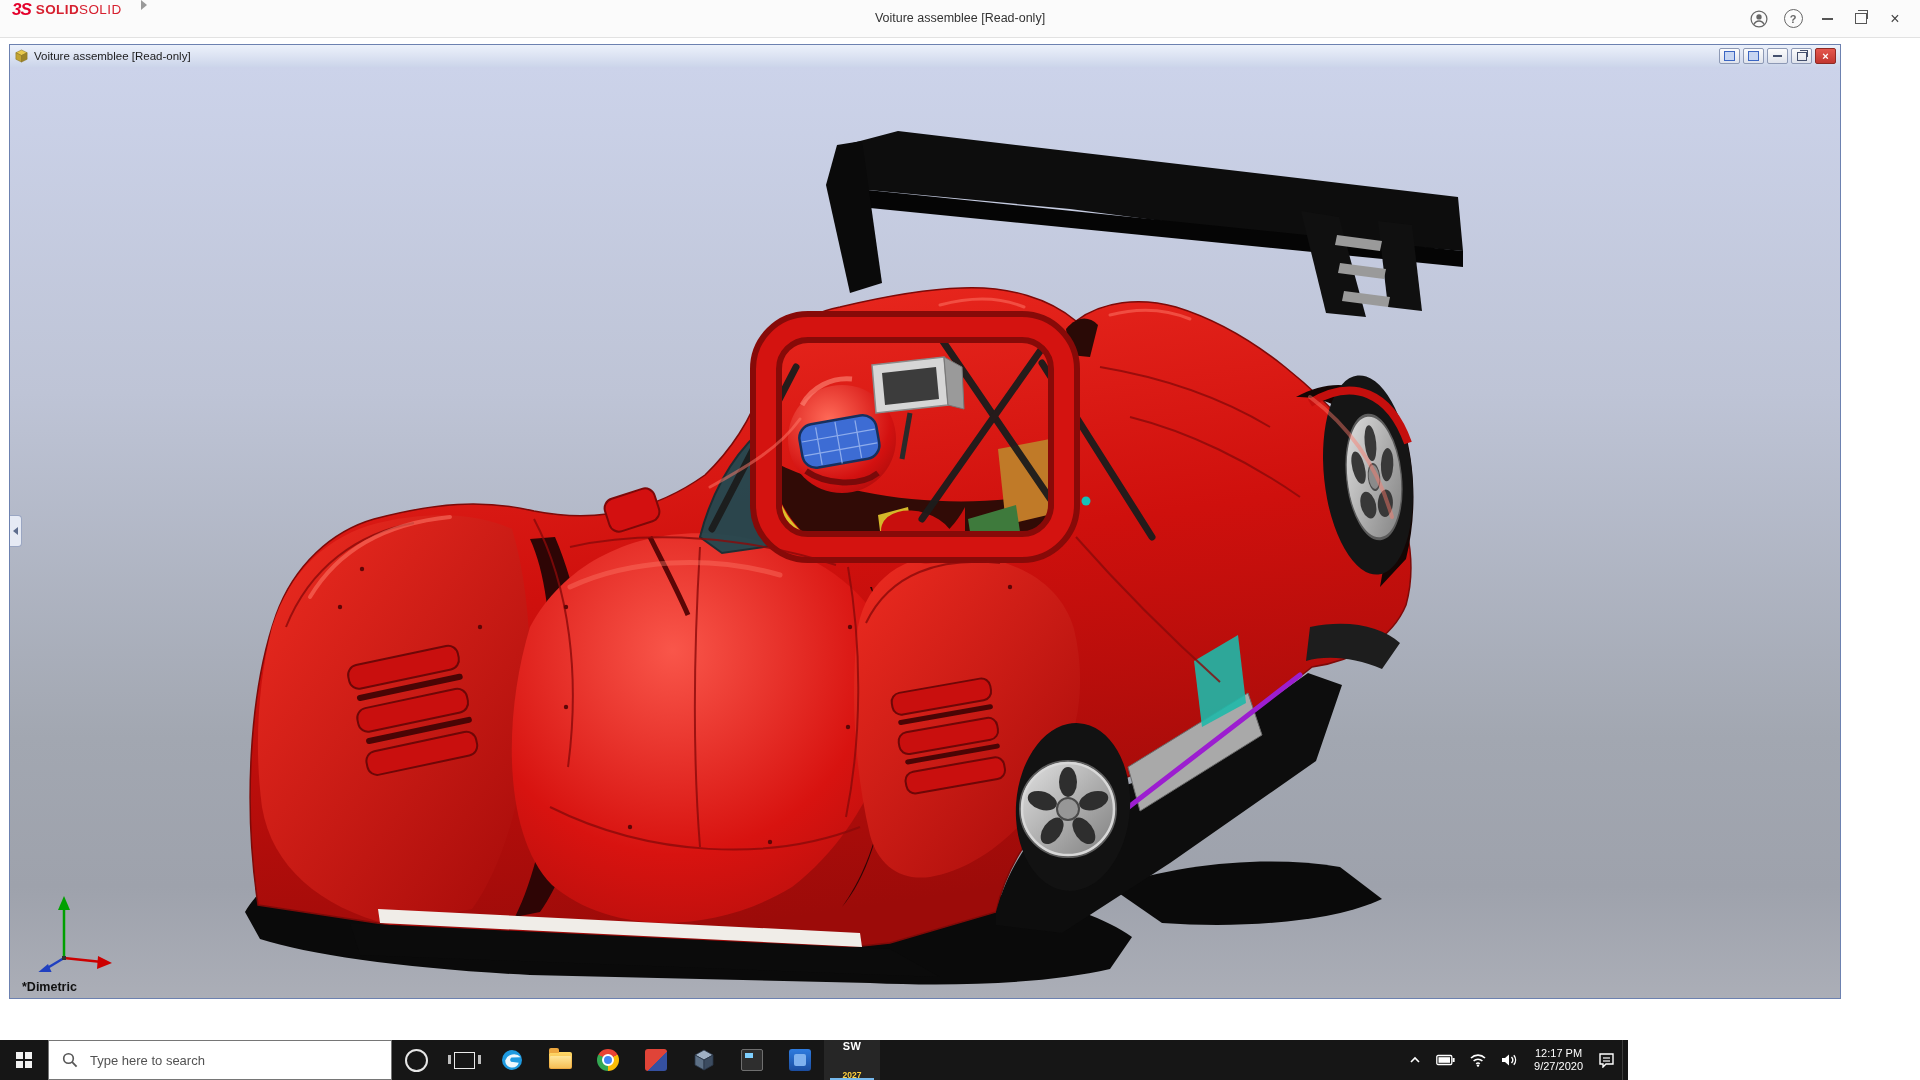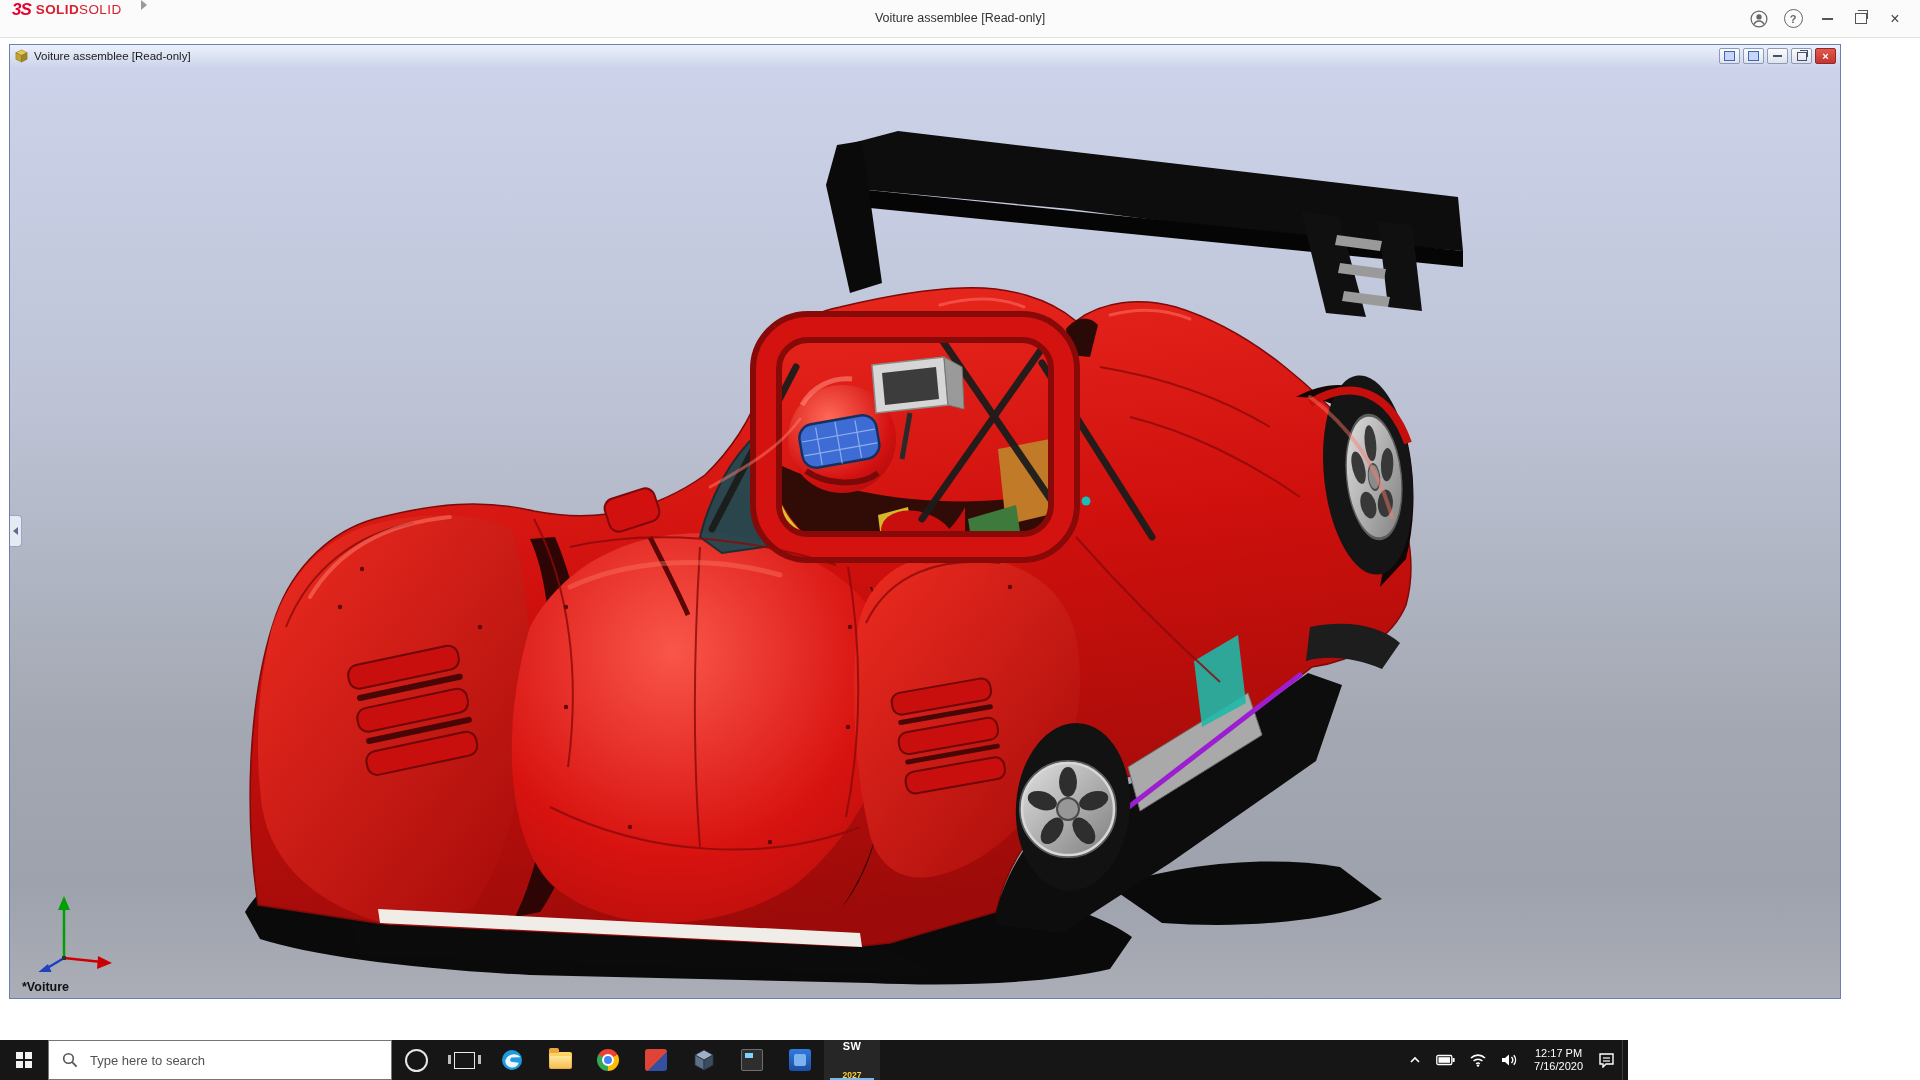--- a/index.html
+++ b/index.html
@@ -384,21 +384,21 @@
       <svg id="triad" viewBox="0 0 96 84">
         <line x1="42" y1="70" x2="42" y2="18" stroke="#00a000" stroke-width="2.5"></line>
         <polygon points="42,8 36,22 48,22" fill="#00a000"></polygon>
         <line x1="42" y1="70" x2="80" y2="74" stroke="#cc0000" stroke-width="2.5"></line>
         <polygon points="90,75 76,68 75,81" fill="#cc0000"></polygon>
         <line x1="42" y1="70" x2="22" y2="82" stroke="#2040c0" stroke-width="2.5"></line>
         <polygon points="14,86 26,76 30,85" fill="#2040c0"></polygon>
         <rect x="40" y="68" width="4" height="4" fill="#333"></rect>
       </svg>
 
-      <div id="view-label">*Voiture</div>
+      <div id="view-label">*Dimetric</div>
 
       <div id="collapse-tab">
         <span class="tri"></span>
       </div>
     </div>
   </div>
 
   <div id="taskbar">
     <button class="tb-btn">
       <span class="win-logo">
@@ -481,21 +481,21 @@
       <button class="tray-btn">
         <svg width="18" height="14" viewBox="0 0 18 14">
           <polygon points="1,5 4,5 8,1.5 8,12.5 4,9 1,9" fill="#fff"></polygon>
           <path d="M10.5,4 a4.5,4.5 0 0 1 0,6" fill="none" stroke="#fff" stroke-width="1.4"></path>
           <path d="M12.8,2.2 a7.5,7.5 0 0 1 0,9.6" fill="none" stroke="#fff" stroke-width="1.4"></path>
         </svg>
       </button>
       <button class="tray-btn clock">
         <span>
           <div>12:17 PM</div>
-          <div>7/16/2020</div>
+          <div>9/27/2020</div>
         </span>
       </button>
       <button class="tray-btn">
         <svg width="17" height="16" viewBox="0 0 17 16">
           <path d="M2,2 h13 v10 h-7 l-3,3 v-3 h-3 Z" fill="none" stroke="#fff" stroke-width="1.4"></path>
           <line x1="5" y1="6" x2="12" y2="6" stroke="#fff" stroke-width="1.2"></line>
           <line x1="5" y1="9" x2="12" y2="9" stroke="#fff" stroke-width="1.2"></line>
         </svg>
       </button>
       <div class="show-desktop"></div>

